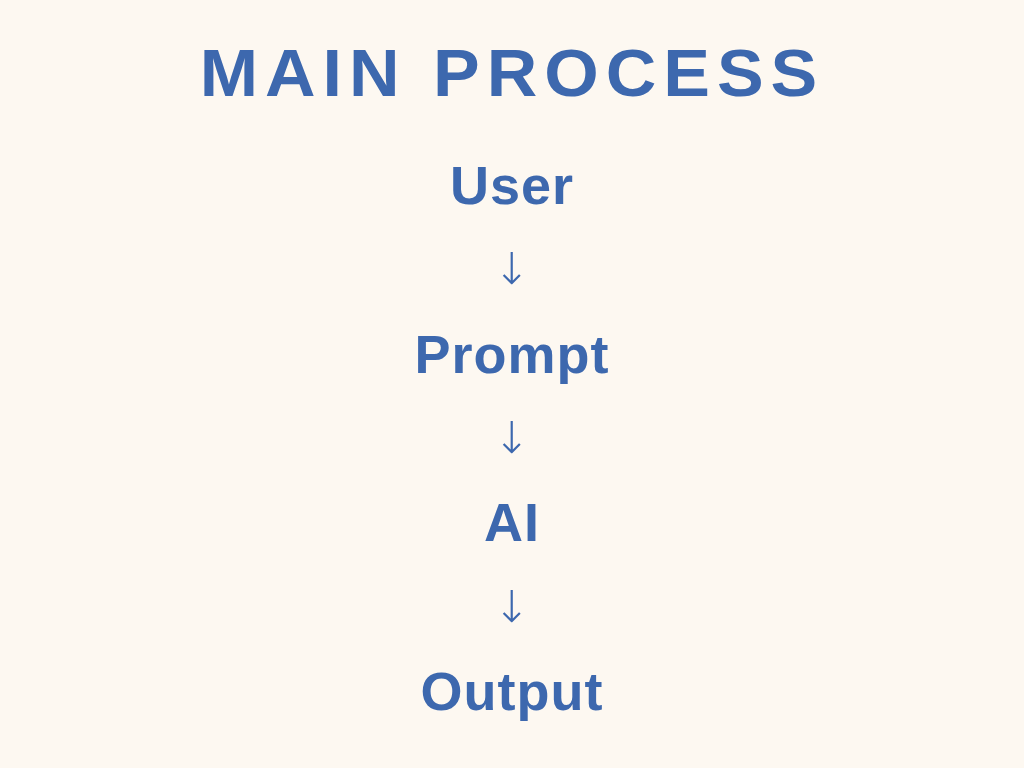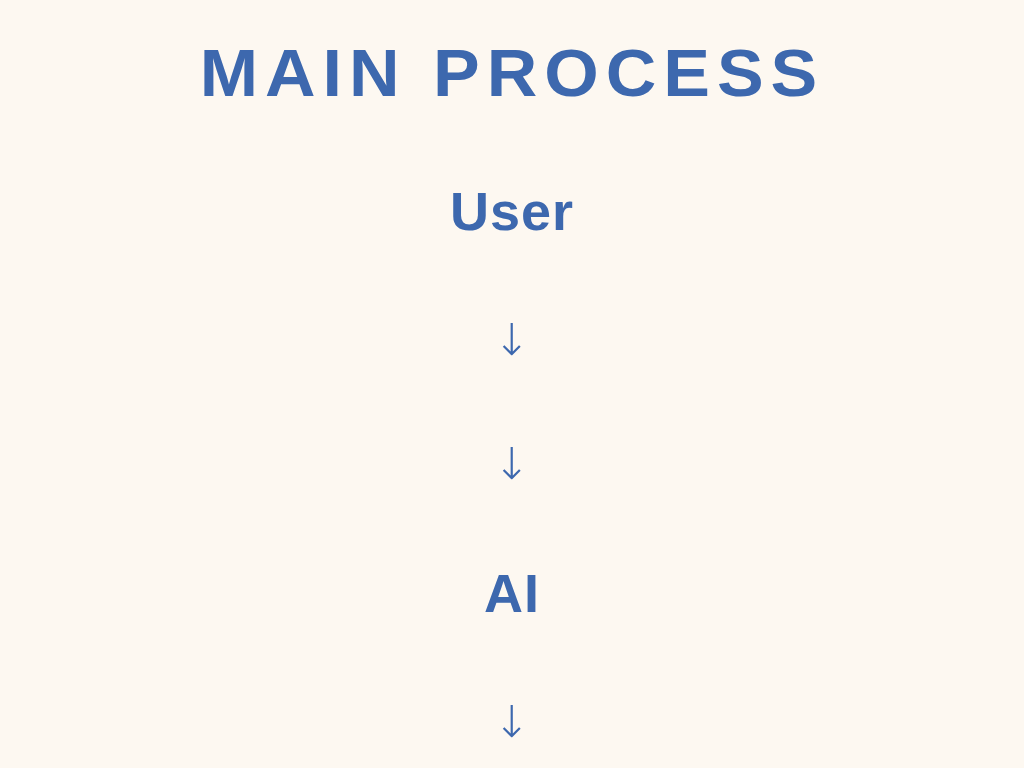--- a/index.html
+++ b/index.html
@@ -40,21 +40,21 @@
     position: absolute;
     left: 42px;
     top: 182px;
     color: var(--accent-blue);
     font-size: 27px;
     font-weight: 400;
     letter-spacing: 0.5px;
   }
   .flow {
     position: absolute;
-    top: 184px;
+    top: 158px;
     left: 0;
     width: 100%;
     height: 560px;
     display: flex;
     flex-direction: column;
     align-items: center;
     justify-content: space-between;
   }
   .step {
     color: var(--accent-blue);
@@ -75,18 +75,20 @@
 <body>
 
 <div class="slide">
 
   <h1 class="title">MAIN PROCESS</h1>
 
 
   <div class="flow">
     <div class="step">User</div>
     <div class="arrow">↓</div>
+    <div class="step">Prompt</div>
     <div class="arrow">↓</div>
     <div class="step">AI</div>
     <div class="arrow">↓</div>
+    <div class="step">Output</div>
   </div>
 
 </div>
 
 </body></html>

